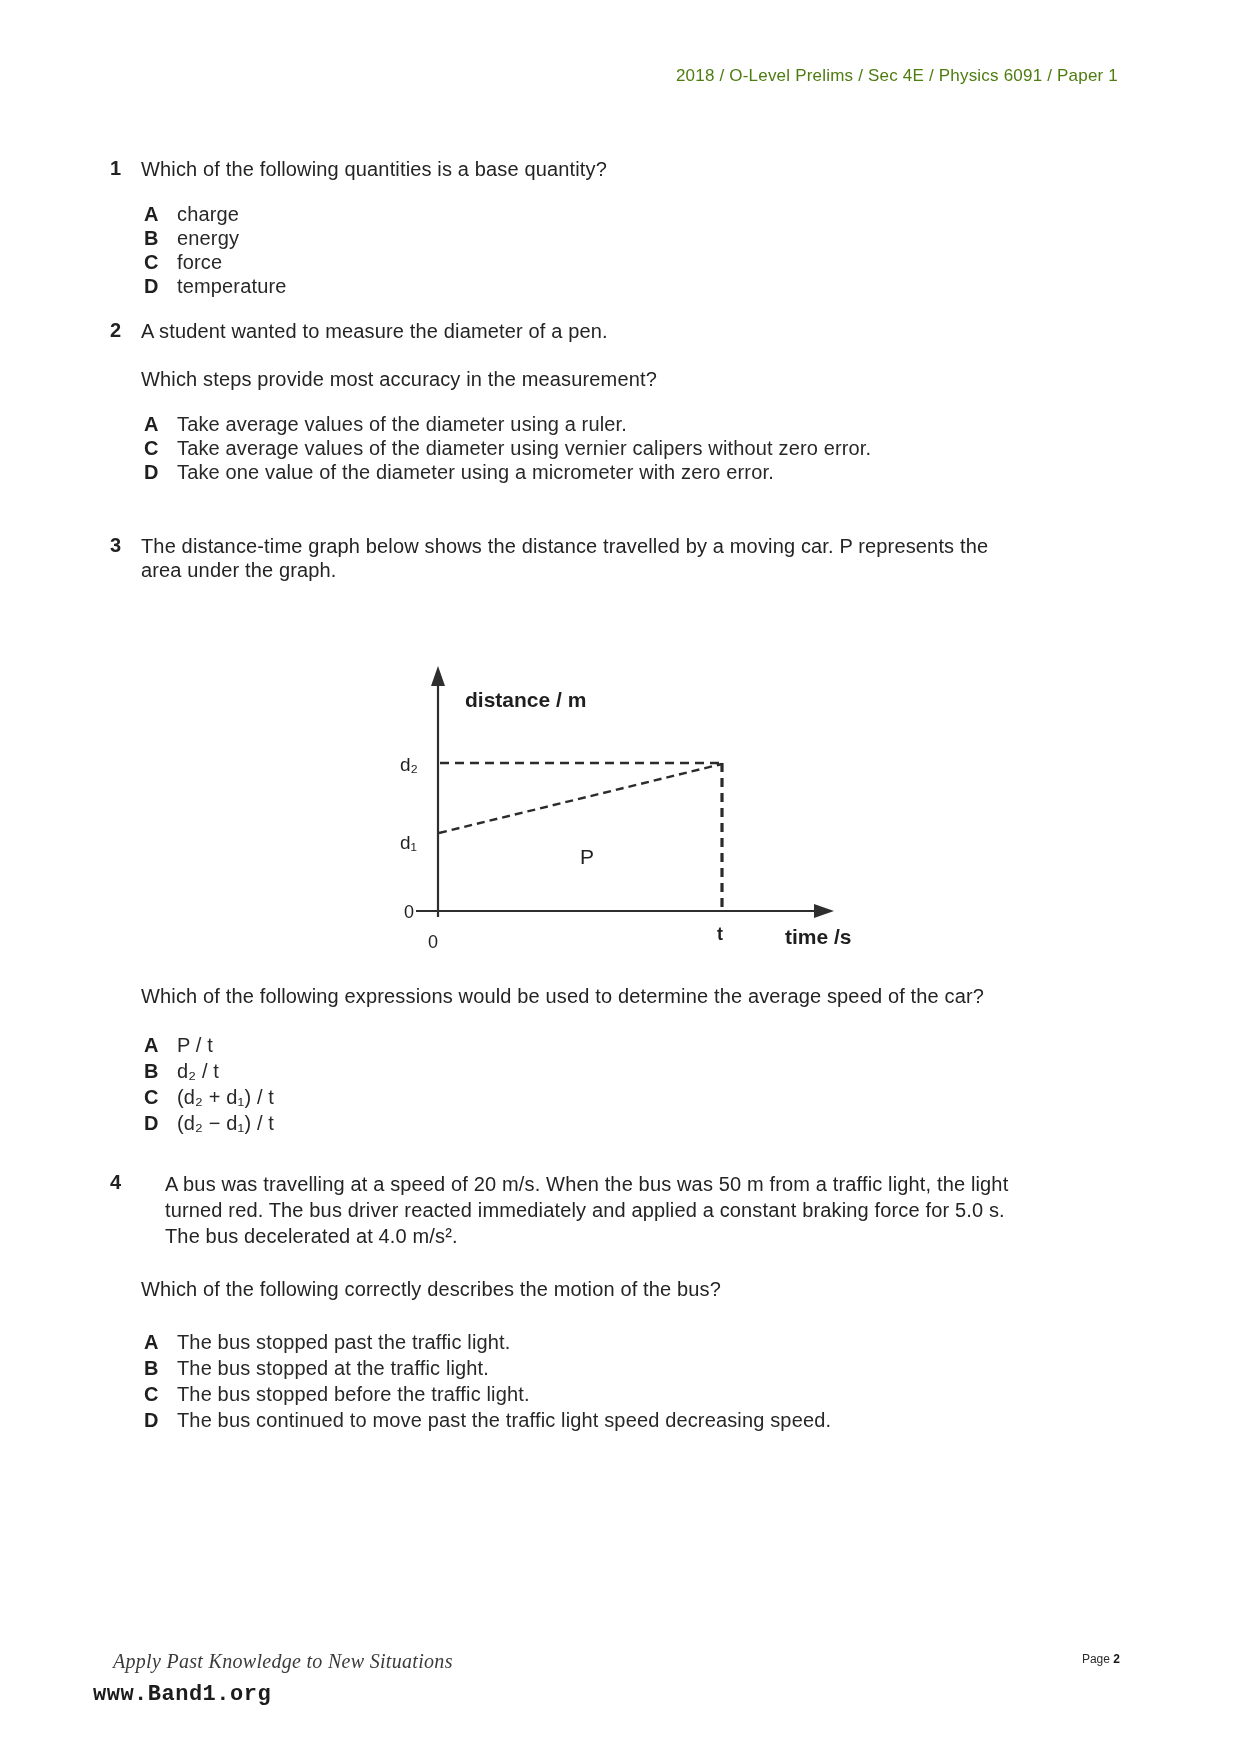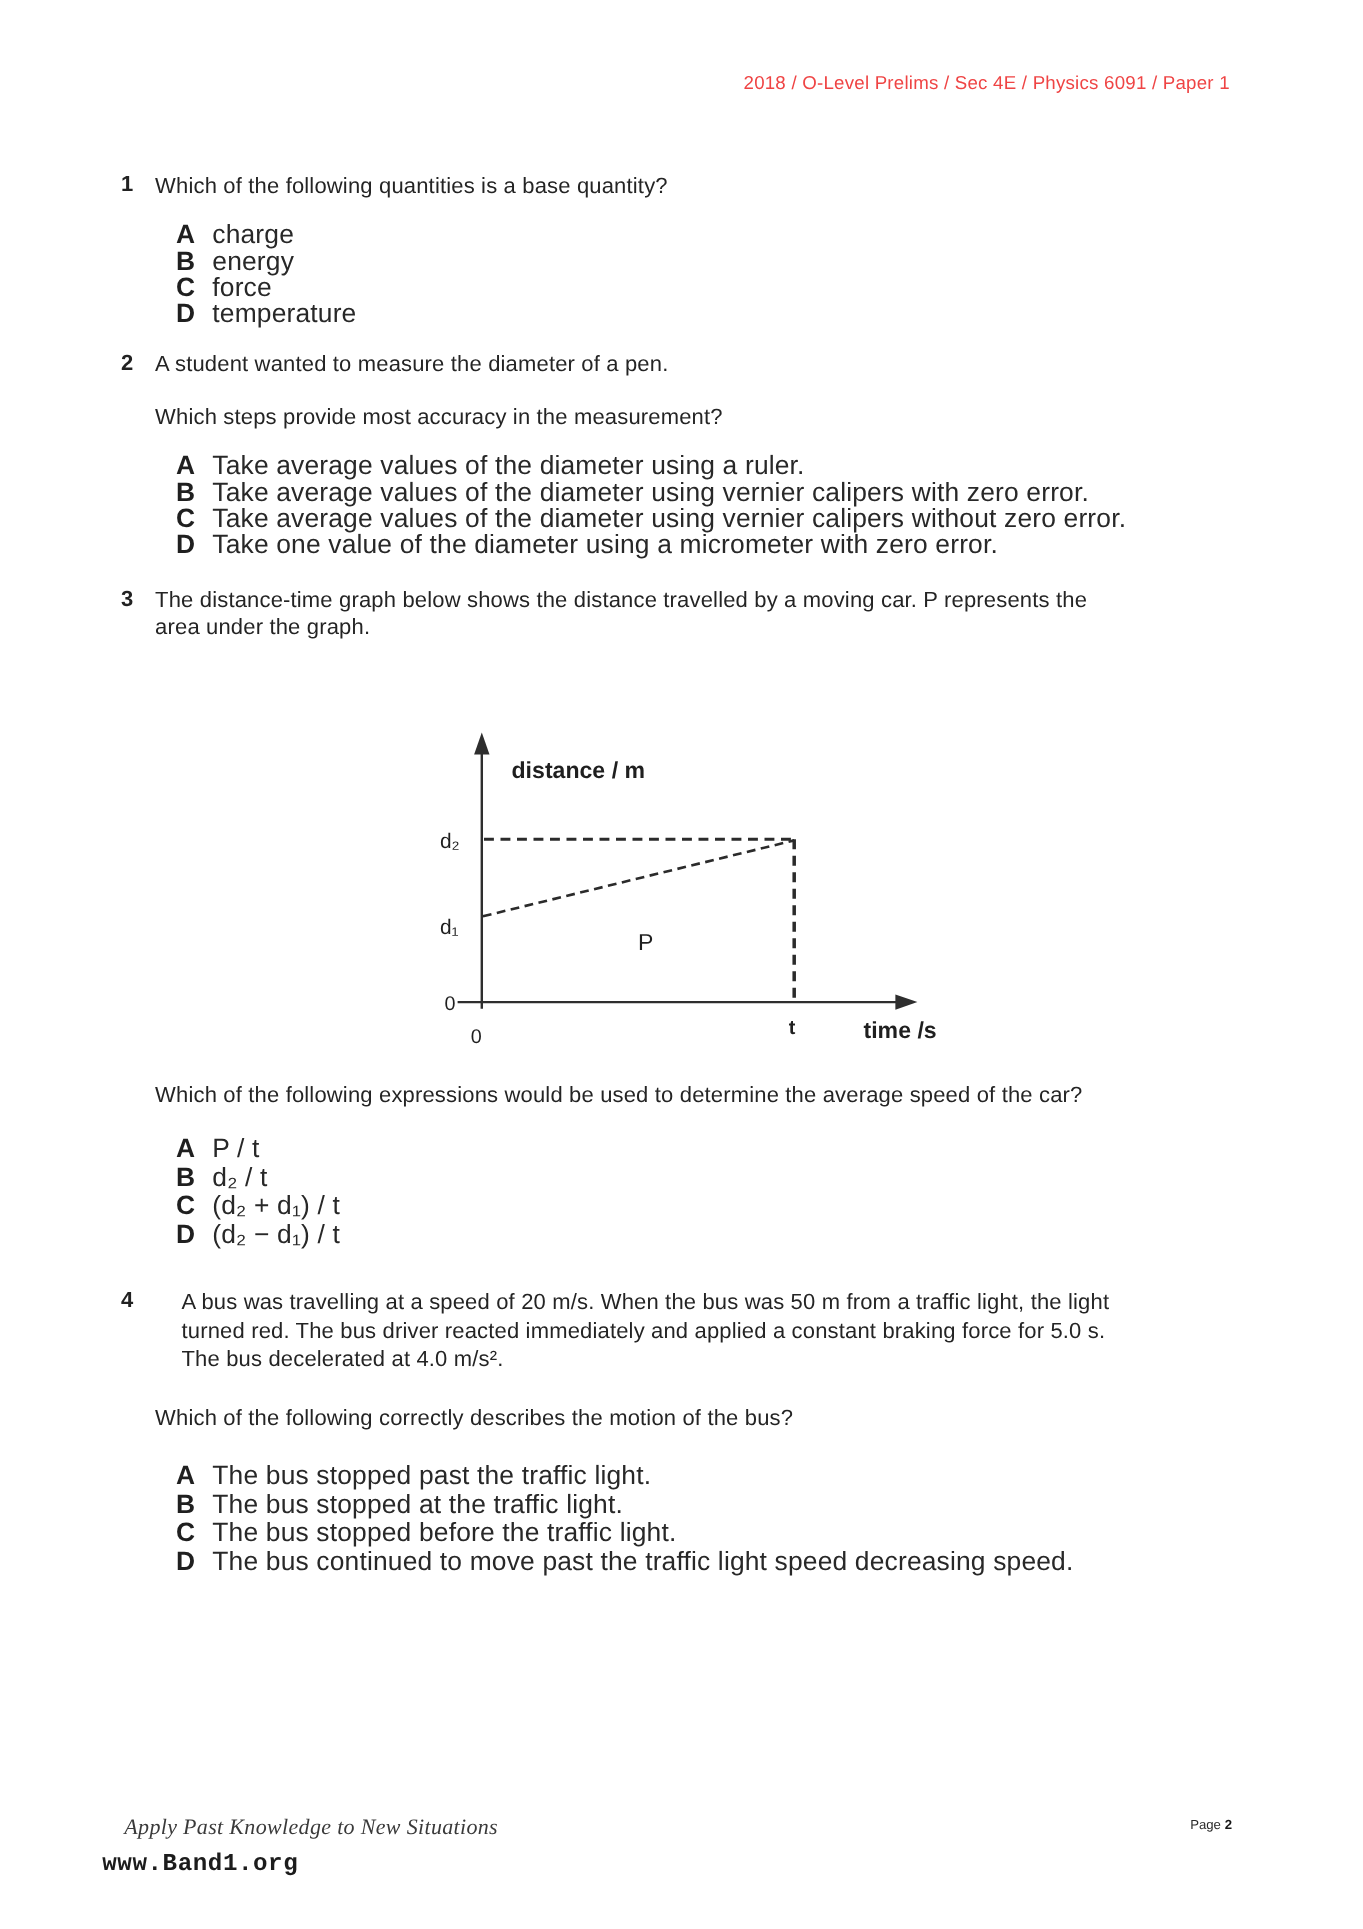--- a/index.html
+++ b/index.html
@@ -6,35 +6,35 @@
   .page{
     position:relative;
     width:1239px;height:1754px;
     background:#ffffff;
     font-family:"Liberation Sans","DejaVu Sans",sans-serif;
     color:#242424;
     overflow:hidden;
   }
   .hdr{
     position:absolute;top:66px;right:121px;
-    font-size:17px;letter-spacing:0.2px;color:#ef4444;
+    font-size:17px;letter-spacing:0.2px;color:#4d7c0f;
   }
   .qnum{
     position:absolute;left:110px;
     font-size:20px;font-weight:bold;color:#222;
   }
   .stem{
     position:absolute;left:141px;
     font-size:20px;line-height:24px;letter-spacing:0.15px;color:#242424;
     white-space:nowrap;
   }
   .stem26 .line{line-height:26px;margin-left:24px;}
   .opts{
-    position:absolute;left:160px;
-    font-size:24px;letter-spacing:0.15px;color:#242424;
+    position:absolute;left:144px;
+    font-size:20px;letter-spacing:0.15px;color:#242424;
   }
   .opts .opt-row{white-space:nowrap;}
   .lh24 .opt-row{line-height:24px;}
   .lh26 .opt-row{line-height:26px;}
   .opt-letter{display:inline-block;width:33px;font-weight:bold;color:#1f1f1f;}
   .opt-text{color:#282828;}
   .figure-wrap{position:absolute;left:366px;top:602px;}
   .fig-label{font-family:"Liberation Sans","DejaVu Sans",sans-serif;fill:#1f1f1f;}
   .footer-motto{
     position:absolute;left:113px;top:1650px;
@@ -70,21 +70,20 @@
     <div class="opt-row"><span class="opt-letter">D</span><span class="opt-text">temperature</span></div>
   </div>
 
   <div class="qnum" style="top:319px">2</div>
   <div class="stem" style="top:319px">
     <div class="line">A student wanted to measure the diameter of a pen.</div>
   </div>
   <div class="stem" style="top:367px">Which steps provide most accuracy in the measurement?</div>
   <div class="opts lh24" style="top:412px">
     <div class="opt-row"><span class="opt-letter">A</span><span class="opt-text">Take average values of the diameter using a ruler.</span></div>
-    <div class="opt-row"><span class="opt-letter">B</span><span class="opt-text">Take average values of the diameter using vernier calipers with zero error.</span></div>
     <div class="opt-row"><span class="opt-letter">C</span><span class="opt-text">Take average values of the diameter using vernier calipers without zero error.</span></div>
     <div class="opt-row"><span class="opt-letter">D</span><span class="opt-text">Take one value of the diameter using a micrometer with zero error.</span></div>
   </div>
 
   <div class="qnum" style="top:534px">3</div>
   <div class="stem" style="top:534px">
     <div class="line">The distance-time graph below shows the distance travelled by a moving car. P represents the</div>
     <div class="line">area under the graph.</div>
   </div>
 

